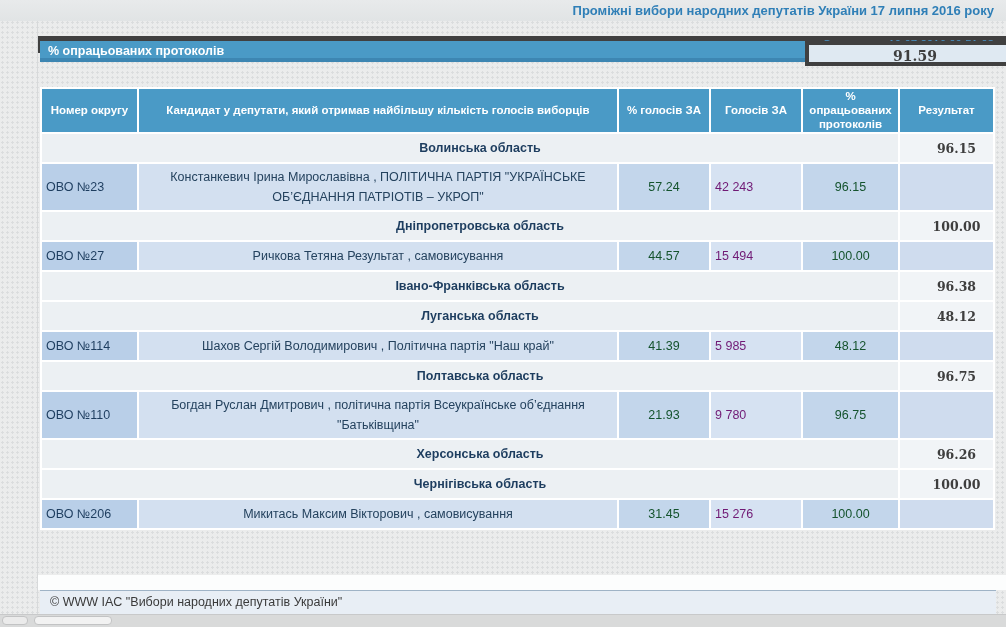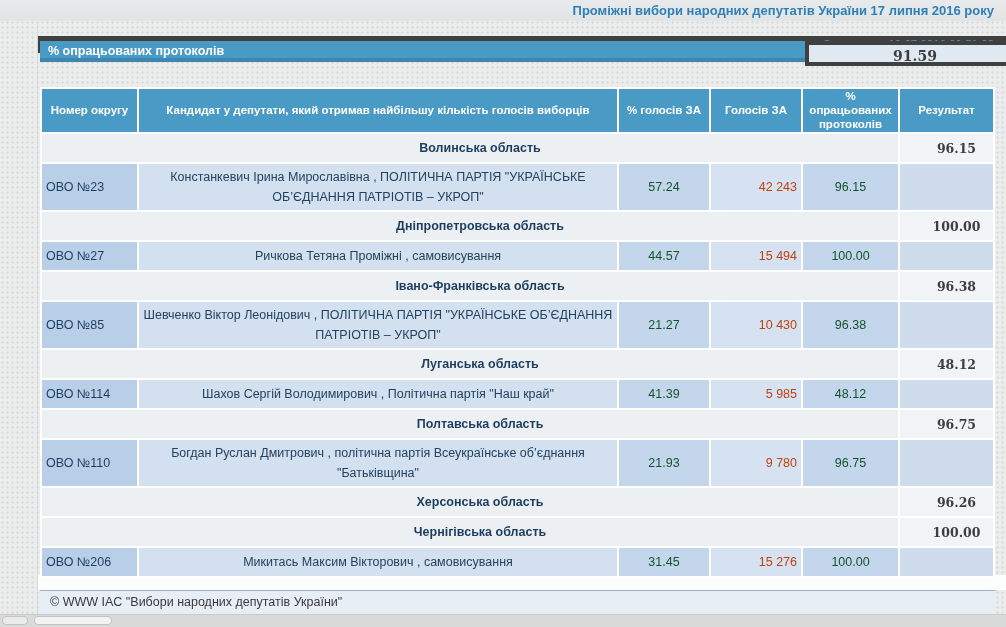--- a/index.html
+++ b/index.html
@@ -60,21 +60,21 @@
     color:#1d3d5f;font-size:13px;
   }
   td.region-result{
     background:#f1f4f7;text-align:center;font-weight:bold;
     font-family:"DejaVu Serif", serif;font-size:13px;color:#3e3e3e;
   }
   tr.data-row td{height:22px;}
   td.cell-district{background:#b9cfe8;color:#1d3d5f;}
   td.cell-candidate{background:#d3e0f0;text-align:center;color:#24425e;padding:4px 8px;line-height:1.6;}
   td.cell-num{background:#c3d6eb;text-align:center;color:#14532d;}
-  td.cell-votes{background:#d6e2f2;text-align:right;color:#c2410c;}
+  td.cell-votes{background:#d6e2f2;text-align:left;color:#701a75;}
   td.cell-result{background:#cfdcee;}
   
   .white-gap{position:absolute;left:38px;top:575px;width:968px;height:15px;background:#fcfdfd;}
   .footer-bar{
     position:absolute;left:40px;top:590px;width:956px;height:24px;
     background:#e8eef5;border-top:1px solid #9fb3c6;box-sizing:border-box;
     color:#3a3a3a;font-size:12.5px;line-height:22px;padding-left:10px;
   }
   
   .scrollbar-track{
@@ -141,37 +141,29 @@
           <td class="cell-votes">42 243</td>
           <td class="cell-num">96.15</td>
           <td class="cell-result"></td>
         </tr>
         <tr class="region-row">
           <td colspan="5" class="region-name">Дніпропетровська область</td>
           <td class="region-result">100.00</td>
         </tr>
         <tr class="data-row">
           <td class="cell-district">ОВО №27</td>
-          <td class="cell-candidate">Ричкова Тетяна Проміжні , самовисування</td>
+          <td class="cell-candidate">Ричкова Тетяна Результат , самовисування</td>
           <td class="cell-num">44.57</td>
           <td class="cell-votes">15 494</td>
           <td class="cell-num">100.00</td>
           <td class="cell-result"></td>
         </tr>
         <tr class="region-row">
           <td colspan="5" class="region-name">Івано-Франківська область</td>
           <td class="region-result">96.38</td>
-        </tr>
-        <tr class="data-row">
-          <td class="cell-district">ОВО №85</td>
-          <td class="cell-candidate">Шевченко Віктор Леонідович , ПОЛІТИЧНА ПАРТІЯ "УКРАЇНСЬКЕ ОБ’ЄДНАННЯ ПАТРІОТІВ – УКРОП"</td>
-          <td class="cell-num">21.27</td>
-          <td class="cell-votes">10 430</td>
-          <td class="cell-num">96.38</td>
-          <td class="cell-result"></td>
         </tr>
         <tr class="region-row">
           <td colspan="5" class="region-name">Луганська область</td>
           <td class="region-result">48.12</td>
         </tr>
         <tr class="data-row">
           <td class="cell-district">ОВО №114</td>
           <td class="cell-candidate">Шахов Сергій Володимирович , Політична партія "Наш край"</td>
           <td class="cell-num">41.39</td>
           <td class="cell-votes">5 985</td>

